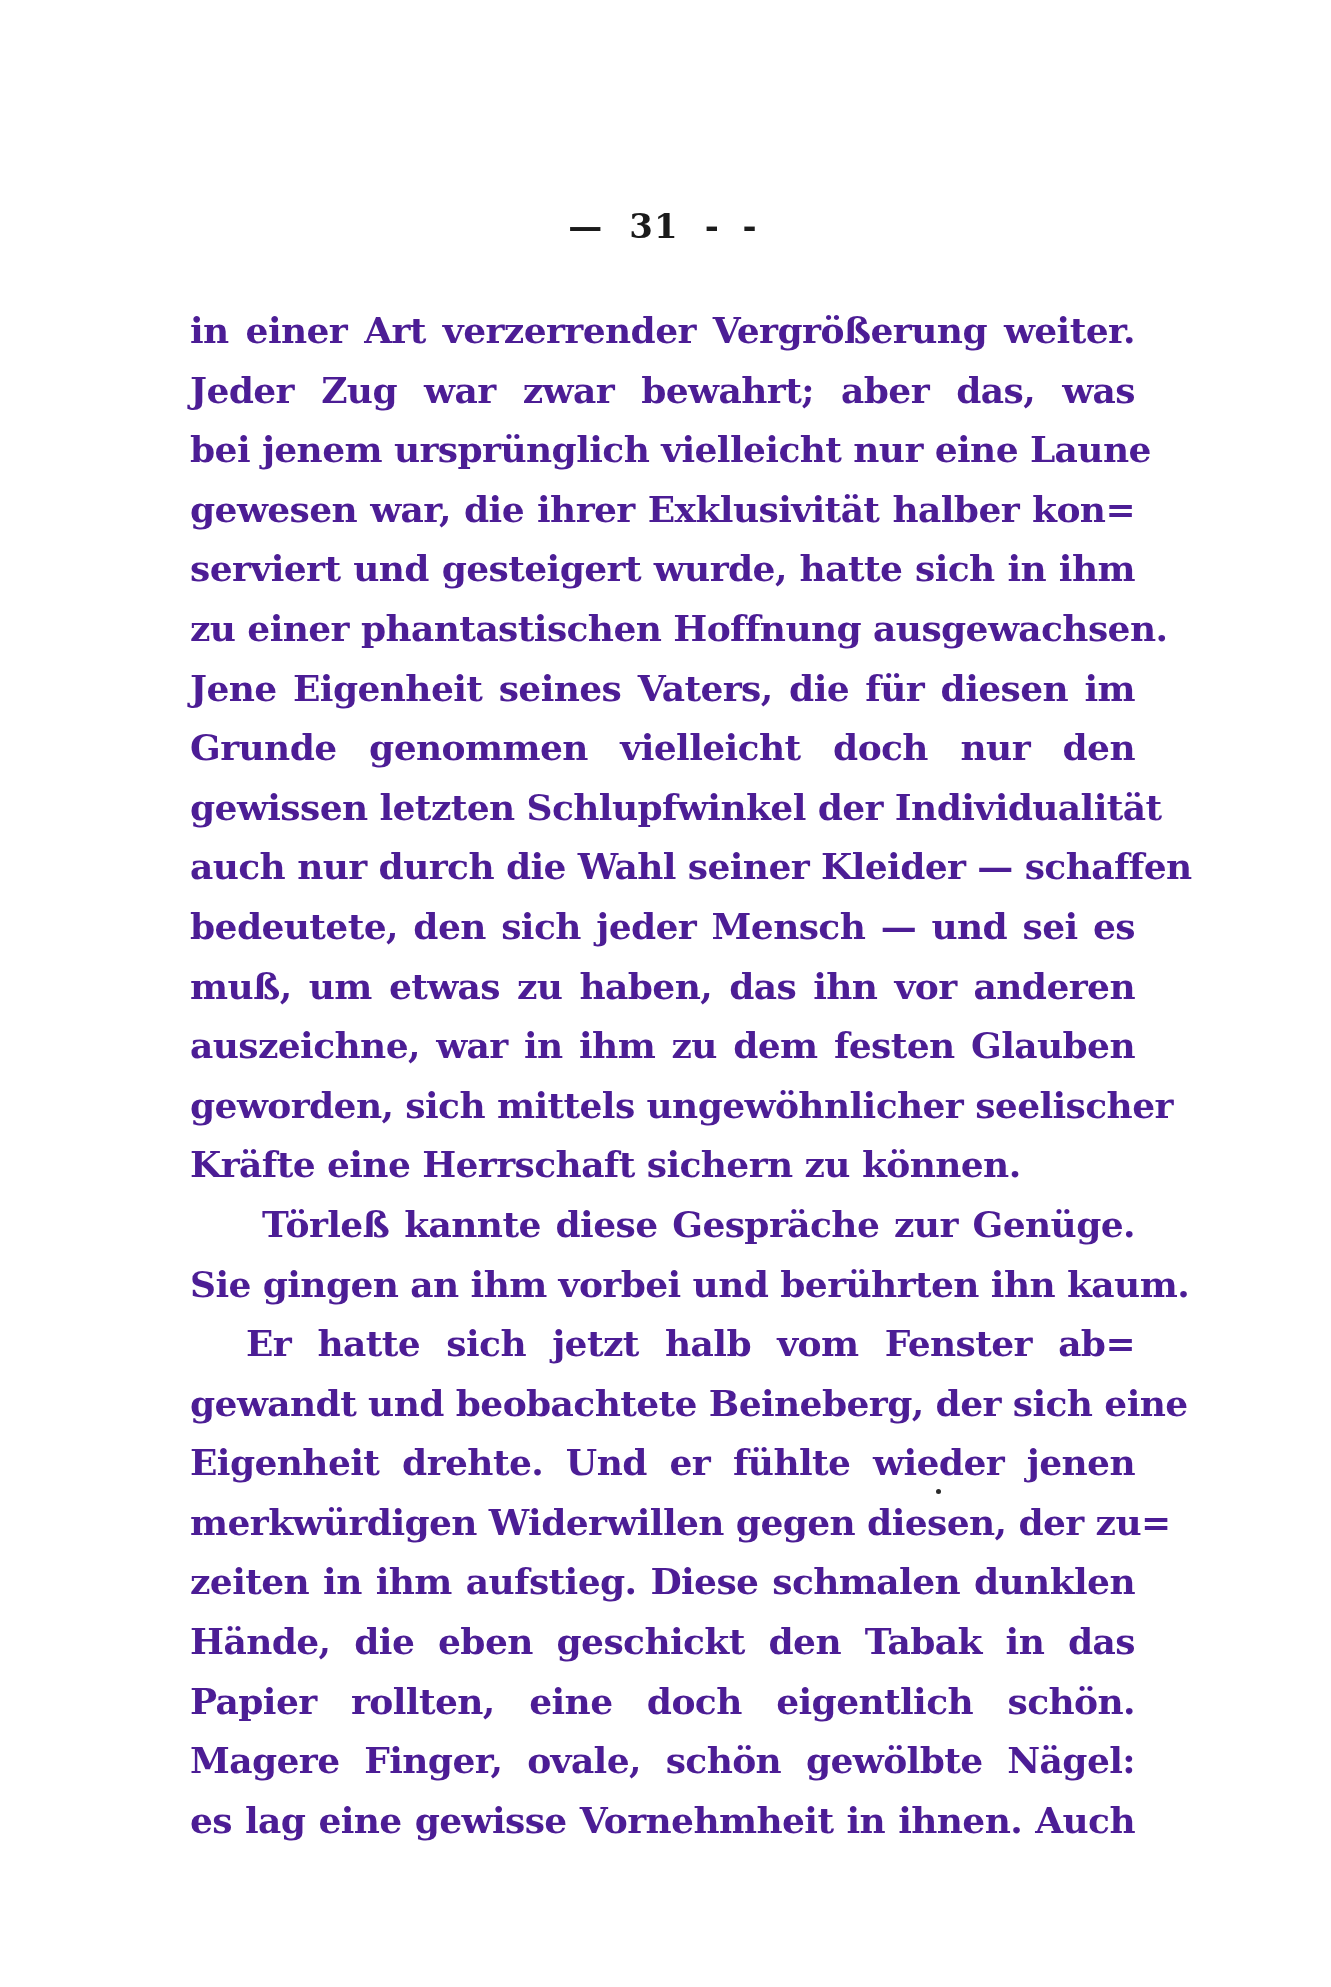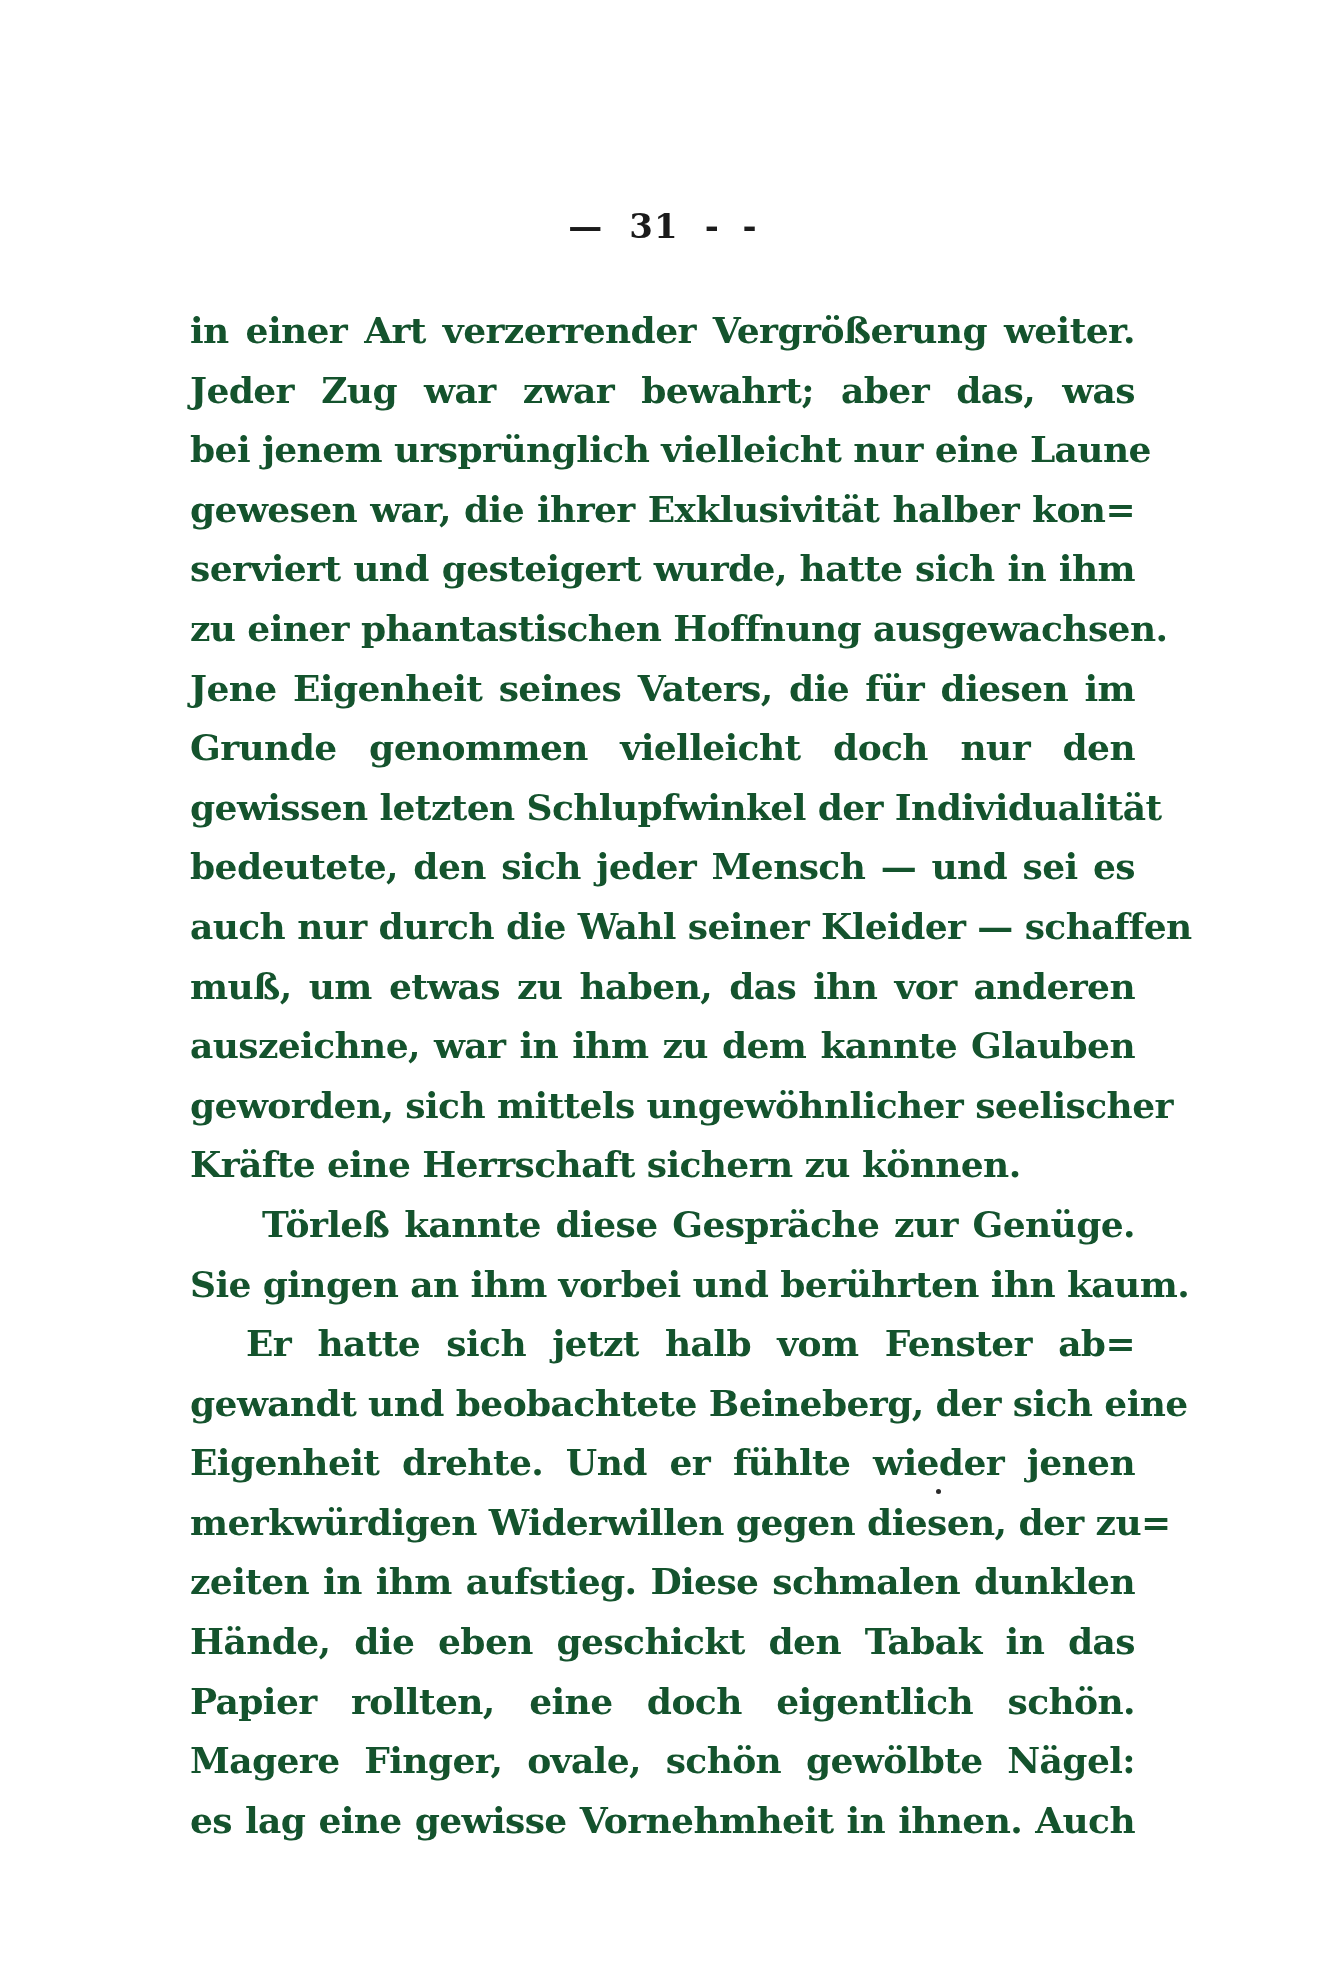--- a/index.html
+++ b/index.html
@@ -69,34 +69,34 @@
 </style>
 </head>
 <body>
 
 <div class="page" style="background: rgb(255, 255, 255);">
 
   <div class="running-head">
     <span class="dash-left">—</span><span>31</span><span class="dash-right">- -</span>
   </div>
 
-  <div class="text-block" style="color: #14532d;">
+  <div class="text-block" style="color: #4c1d95;">
     <div class="line">in einer Art verzerrender Vergrößerung weiter.</div>
     <div class="line">Jeder Zug war zwar bewahrt; aber das, was</div>
     <div class="line">bei jenem ursprünglich vielleicht nur eine Laune</div>
     <div class="line">gewesen war, die ihrer Exklusivität halber kon=</div>
     <div class="line">serviert und gesteigert wurde, hatte sich in ihm</div>
     <div class="line">zu einer phantastischen Hoffnung ausgewachsen.</div>
     <div class="line">Jene Eigenheit seines Vaters, die für diesen im</div>
     <div class="line">Grunde genommen vielleicht doch nur den</div>
     <div class="line">gewissen letzten Schlupfwinkel der Individualität</div>
+    <div class="line">auch nur durch die Wahl seiner Kleider — schaffen</div>
     <div class="line">bedeutete, den sich jeder Mensch — und sei es</div>
-    <div class="line">auch nur durch die Wahl seiner Kleider — schaffen</div>
     <div class="line">muß, um etwas zu haben, das ihn vor anderen</div>
-    <div class="line">auszeichne, war in ihm zu dem kannte Glauben</div>
+    <div class="line">auszeichne, war in ihm zu dem festen Glauben</div>
     <div class="line">geworden, sich mittels ungewöhnlicher seelischer</div>
     <div class="line end">Kräfte eine Herrschaft sichern zu können.</div>
     <div class="line indent-a">Törleß kannte diese Gespräche zur Genüge.</div>
     <div class="line end">Sie gingen an ihm vorbei und berührten ihn kaum.</div>
     <div class="line indent-b">Er hatte sich jetzt halb vom Fenster ab=</div>
     <div class="line">gewandt und beobachtete Beineberg, der sich eine</div>
     <div class="line">Eigenheit drehte. Und er fühlte wieder jenen</div>
     <div class="line">merkwürdigen Widerwillen gegen diesen, der zu=</div>
     <div class="line">zeiten in ihm aufstieg. Diese schmalen dunklen</div>
     <div class="line">Hände, die eben geschickt den Tabak in das</div>

